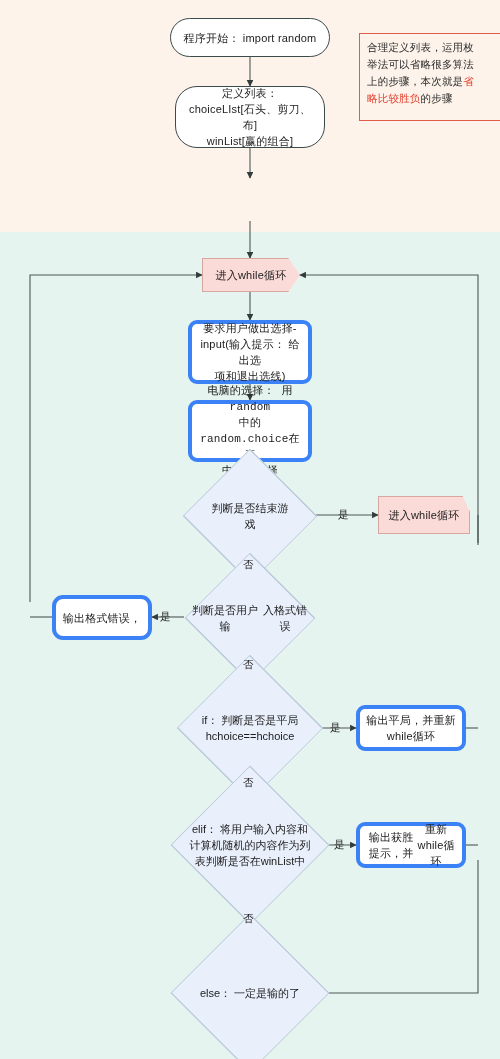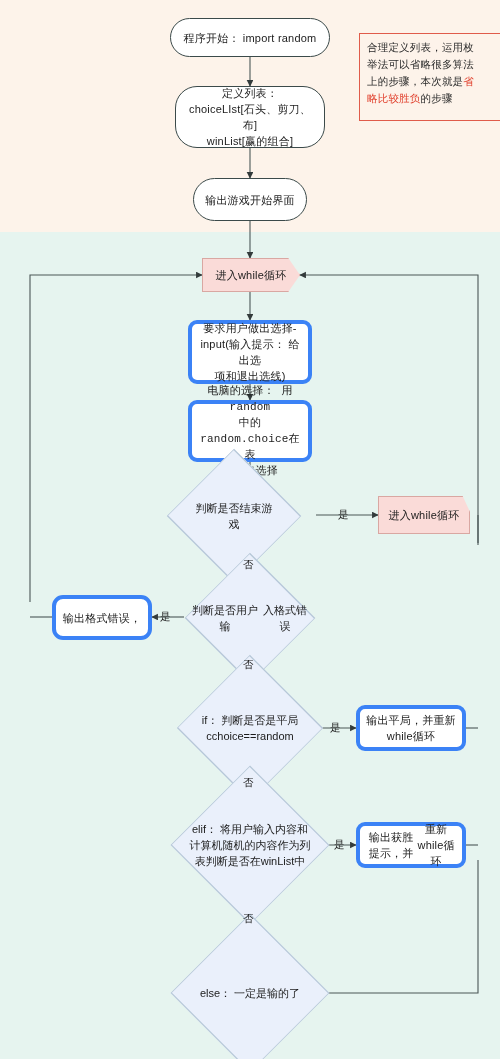--- a/index.html
+++ b/index.html
@@ -161,41 +161,38 @@
   <div class="node stadium" style="left:170px;top:18px;width:160px;height:39px;">
     <span>程序开始： import random</span>
   </div>
 
   <div class="node stadium" style="left:175px;top:86px;width:150px;height:62px;flex-direction:column;">
     <span>定义列表：</span>
     <span>choiceLIst[石头、剪刀、布]</span>
     <span>winList[赢的组合]</span>
   </div>
 
-  <div class="node stadium" style="left:193px;top:178px;width:114px;height:43px;">
-    <span>输出游戏开始界面</span>
-  </div>
 
   <div class="node hexa" style="left:202px;top:258px;width:98px;height:34px;">
     <span>进入while循环</span>
   </div>
 
   <div class="node rrect" style="left:188px;top:320px;width:124px;height:64px;flex-direction:column;">
     <span>要求用户做出选择-</span>
     <span>input(输入提示： 给出选</span>
     <span>项和退出选线)</span>
   </div>
 
   <div class="node rrect" style="left:188px;top:400px;width:124px;height:62px;flex-direction:column;font-family:Liberation Mono, monospace;">
     <span>电脑的选择： 用random</span>
     <span>中的random.choice在表</span>
     <span>中做出选择</span>
   </div>
 
-  <div class="diamond-wrap" style="left:168px;top:481px;width:132px;height:70px;font-family:Liberation Serif, serif;">
+  <div class="diamond-wrap" style="left:184px;top:481px;width:132px;height:70px;font-family:Liberation Serif, serif;">
     <div class="diamond-shape" style="transform-origin:center;transform:rotate(45deg) scale(0.72,1.36);"></div>
     <div class="diamond-text" style="flex-direction:column;">
       <span>判断是否结束游</span>
       <span>戏</span>
     </div>
   </div>
 
   <div class="node hexa2" style="left:378px;top:496px;width:92px;height:38px;">
     <span>进入while循环</span>
   </div>
@@ -209,21 +206,21 @@
   </div>
 
   <div class="node rrect" style="left:52px;top:595px;width:100px;height:45px;flex-direction:column;border-radius:11px;">
     <span>输出格式错误，</span>
   </div>
 
   <div class="diamond-wrap" style="left:176px;top:690px;width:148px;height:76px;">
     <div class="diamond-shape" style="transform-origin:center;transform:rotate(45deg) scale(0.70,1.36);"></div>
     <div class="diamond-text" style="flex-direction:column;">
       <span>if： 判断是否是平局</span>
-      <span>cchoice==random</span>
+      <span>hchoice==hchoice</span>
     </div>
   </div>
 
   <div class="node rrect" style="left:356px;top:705px;width:110px;height:46px;flex-direction:column;">
     <span>输出平局，并重新</span>
     <span>while循环</span>
   </div>
 
   <div class="diamond-wrap" style="left:172px;top:800px;width:156px;height:90px;">
     <div class="diamond-shape" style="transform-origin:center;transform:rotate(45deg) scale(0.72,1.25);"></div>

